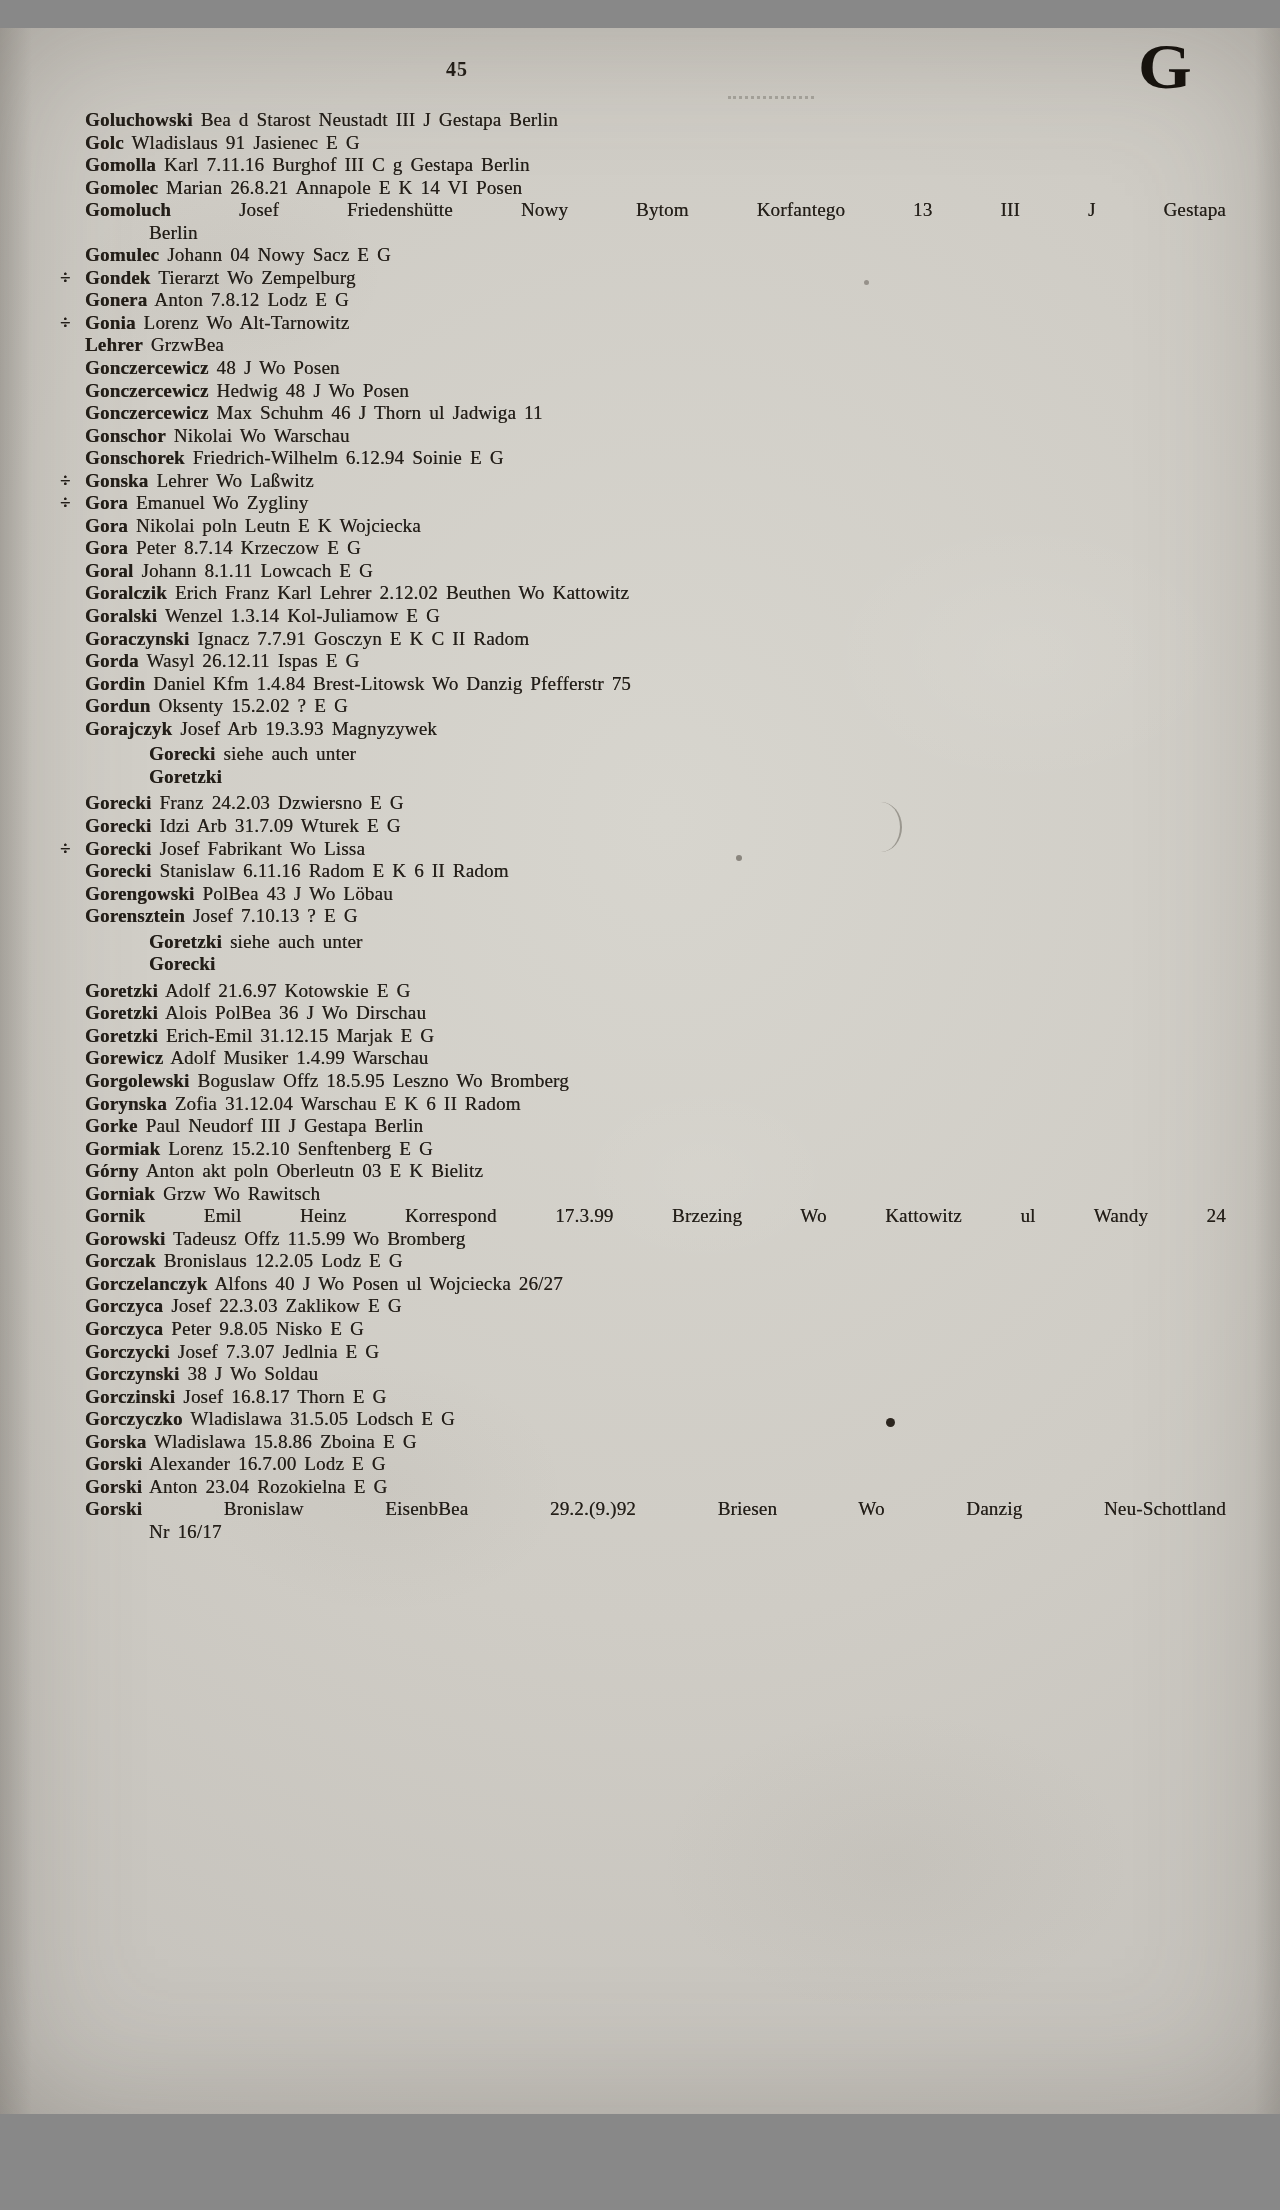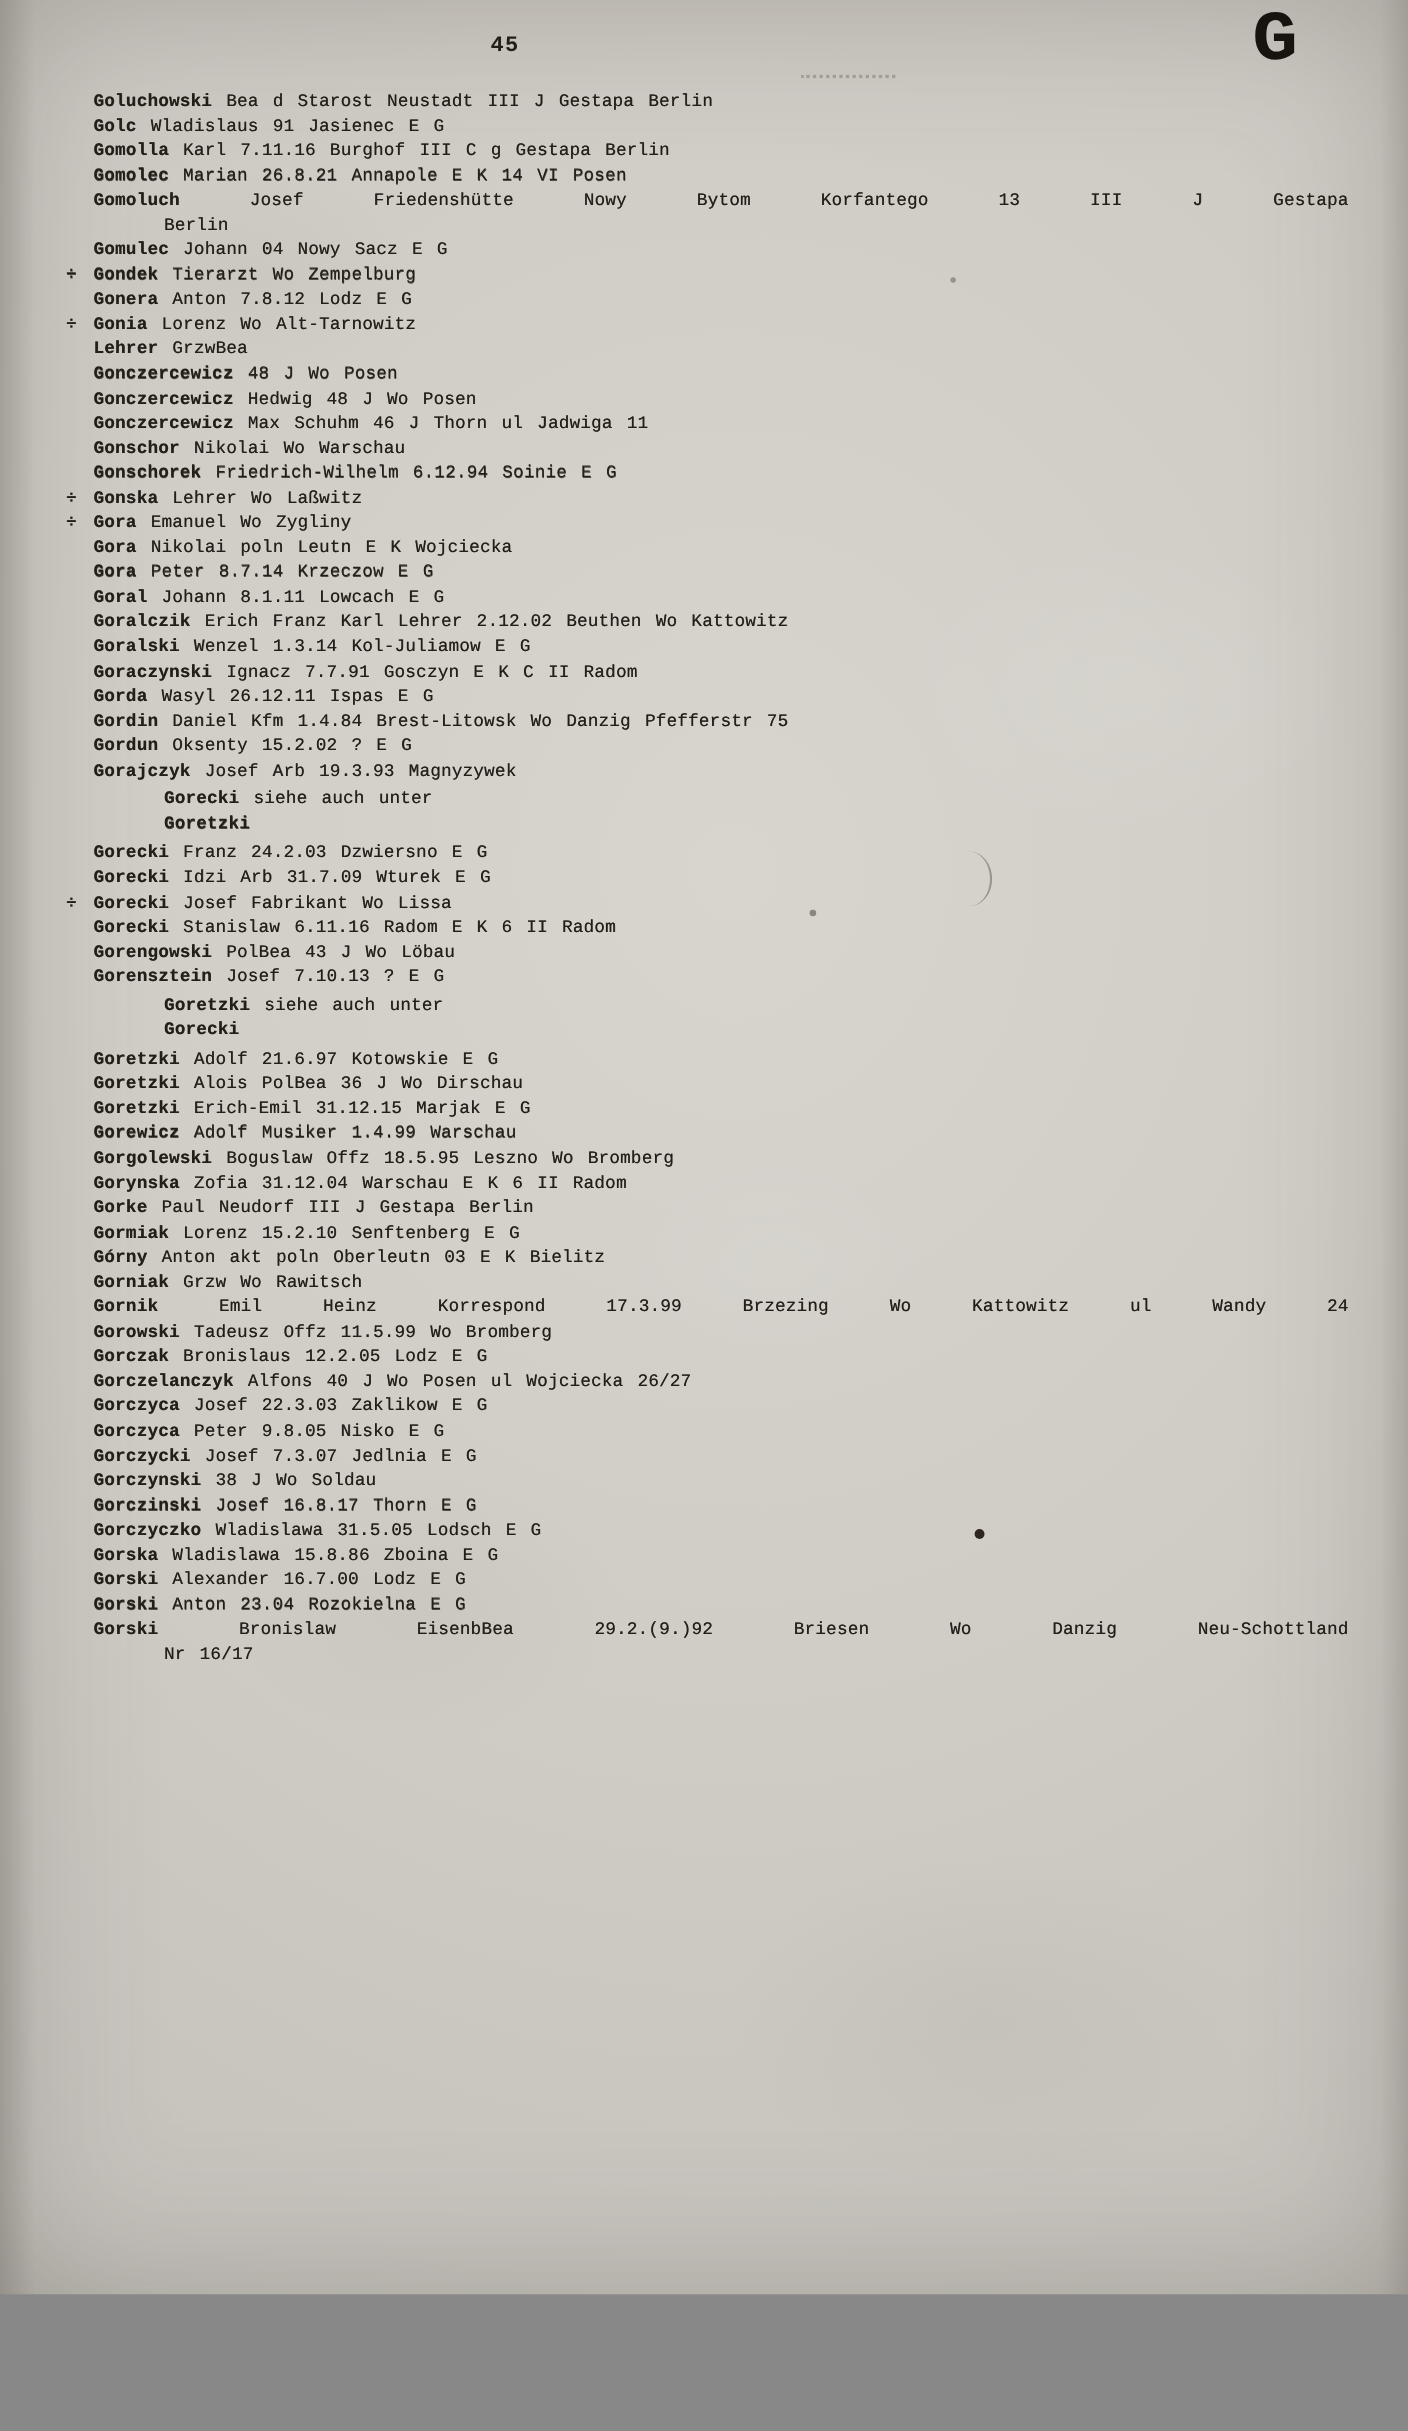--- a/index.html
+++ b/index.html
@@ -2,27 +2,28 @@
 <html><head>
 <meta charset="utf-8">
 <title>Register page 45 — G</title>
 <style>
   html,body { margin:0; padding:0; background:#888; }
   .page {
     position: relative;
     width: 1280px;
     height: 2086px;
     overflow: hidden;
-    font-family: Liberation Mono, monospace;
+    font-family: Liberation Serif, serif;
     color: #231e18;
     background:
       linear-gradient(90deg, rgba(72,68,62,0.20) 0%, rgba(72,68,62,0) 2.5%),
       linear-gradient(270deg, rgba(72,68,62,0.14) 0%, rgba(72,68,62,0) 2%),
       radial-gradient(115% 80% at 52% 38%, #d7d5ce 0%, #cfccc5 48%, #c5c2bc 85%, #b9b6b0 100%);
     box-shadow: inset 0 0 140px rgba(78,74,66,0.30);
+    margin-top: 28px;
   }
   .mottle {
     position:absolute; inset:0; pointer-events:none;
     background:
       radial-gradient(220px 140px at 18% 12%, rgba(110,104,95,0.05), transparent 70%),
       radial-gradient(300px 200px at 80% 30%, rgba(255,255,252,0.07), transparent 70%),
       radial-gradient(260px 180px at 30% 70%, rgba(110,104,95,0.05), transparent 70%),
       radial-gradient(340px 220px at 70% 88%, rgba(110,104,95,0.06), transparent 70%),
       radial-gradient(200px 140px at 55% 55%, rgba(255,255,252,0.05), transparent 70%);
   }
@@ -30,21 +31,21 @@
     position:absolute; top:30px; left:446px;
     font-size:20px; font-weight:bold; letter-spacing:1px;
   }
   .section-letter {
     position:absolute; top:2px; left:1140px;
     font-size:64px; font-weight:bold; transform:scaleX(1.08);
     color:#17130e;
   }
   .entries {
     position:absolute; top:81px; left:85px; width:1141px;
-    font-size:16px; line-height:22.55px;
+    font-size:19px; line-height:22.55px;
     letter-spacing:0.2px; word-spacing:3px;
     text-shadow:0.25px 0.25px 0.55px rgba(36,31,25,0.75);
   }
   .line { position:relative; white-space:nowrap; }
   .line.spread { white-space:normal; text-align:justify; text-align-last:justify; }
   .b { font-weight:bold; }
   .marker { position:absolute; left:-25px; font-weight:bold; }
   .cont { margin-left:64px; }
   .xref { margin-left:64px; margin-top:3px; }
   .cont.b { margin-bottom:4px; }

